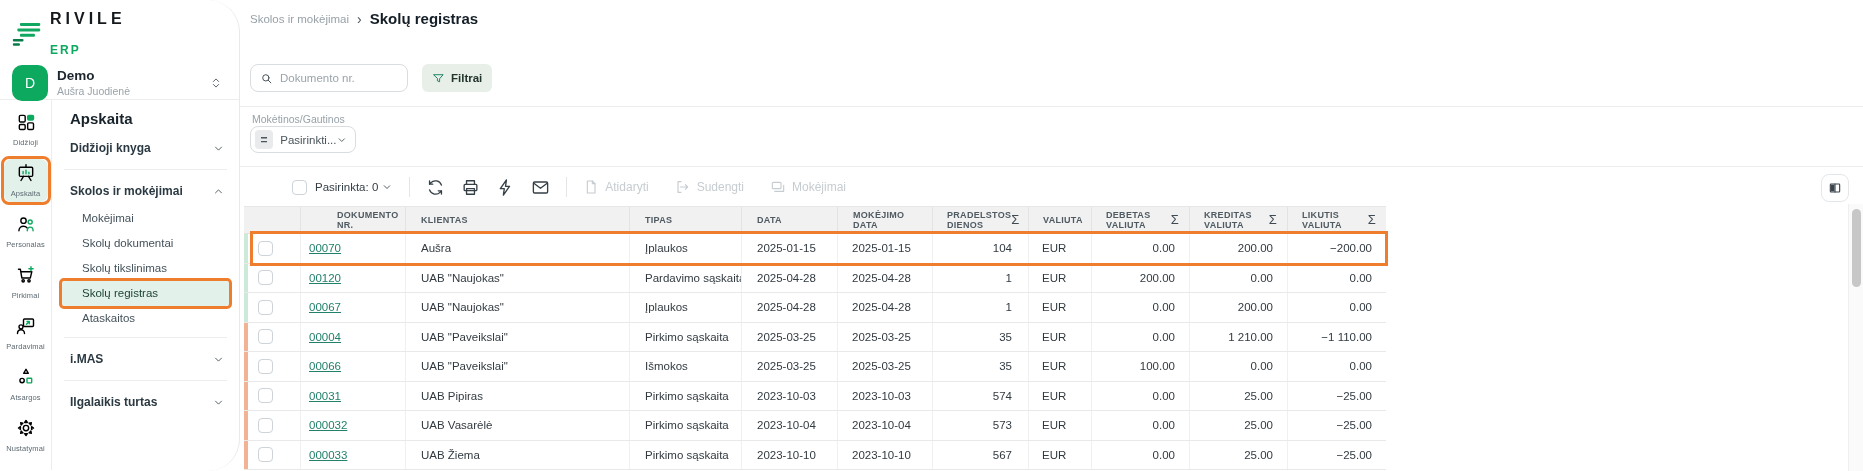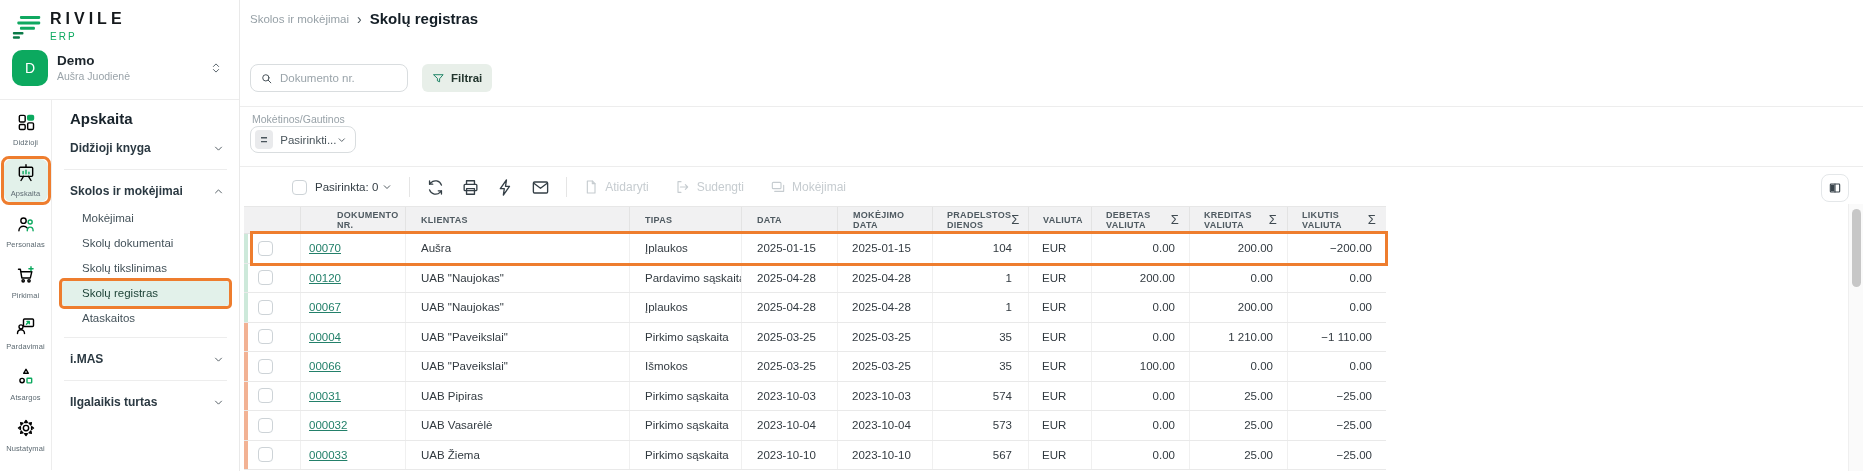--- a/index.html
+++ b/index.html
@@ -2,26 +2,26 @@
 <html style="--brand: #0CA95F; --link: #23806A; --funnel: #0E7B5C; --annot: #EE7D2E; --selbg: #E2F1EA; --stripe-g: #CDE9DA; --stripe-s: #F2B294; --filbg: #E8EFE9; --headbg: #F1F1F2;"><head>
 <meta charset="utf-8">
 <style>
   * { box-sizing: border-box; margin:0; padding:0; }
   html,body { width:1863px; height:471px; overflow:hidden; background:#fff;
               font-family:"Liberation Sans", sans-serif; }
   .page { position:relative; width:1863px; height:471px; background:#fff; }
 
   
   .sidebar { position:absolute; left:0; top:0; width:240px; height:471px;
-             background:#fff; border-right:1px solid #E9E9E9; }
+             background:#fff; border-right:1px solid #E9E9E9;border-radius:32px; }
   .side-header { height:100px; border-bottom:1px solid #EDEDED; padding:10px 12px 0 12px; }
   .logo { display:flex; align-items:center; gap:8px; cursor:pointer; }
   .logo-mark svg { display:block; }
   .logo-name { display:block; font-size:16px; font-weight:bold; letter-spacing:4px; color:#15191c; }
-  .logo-sub { display:block; font-size:10px; font-weight:normal; letter-spacing:2px; color:var(--brand); margin-top:3px; }
+  .logo-sub { display:block; font-size:12px; font-weight:bold; letter-spacing:2px; color:var(--brand); margin-top:15px; }
   .user { display:flex; align-items:center; gap:9px; margin-top:8px; padding-right:4px; }
   .avatar { width:36px; height:36px; border-radius:10px; background:var(--brand); color:#fff;
             display:flex; align-items:center; justify-content:center; font-size:14px; }
   .user-text { display:flex; flex-direction:column; line-height:1.25; }
   .user-company { font-size:13.5px; font-weight:bold; color:#1d262c; }
   .user-name { font-size:10.5px; color:#9AA3A9; }
   .updown { margin-left:auto; width:14px; height:14px; color:#59646B; }
 
   .side-body { display:flex; height:370px; }
   .rail { width:52px; border-right:1px solid #EDEDED; padding-top:8px;

